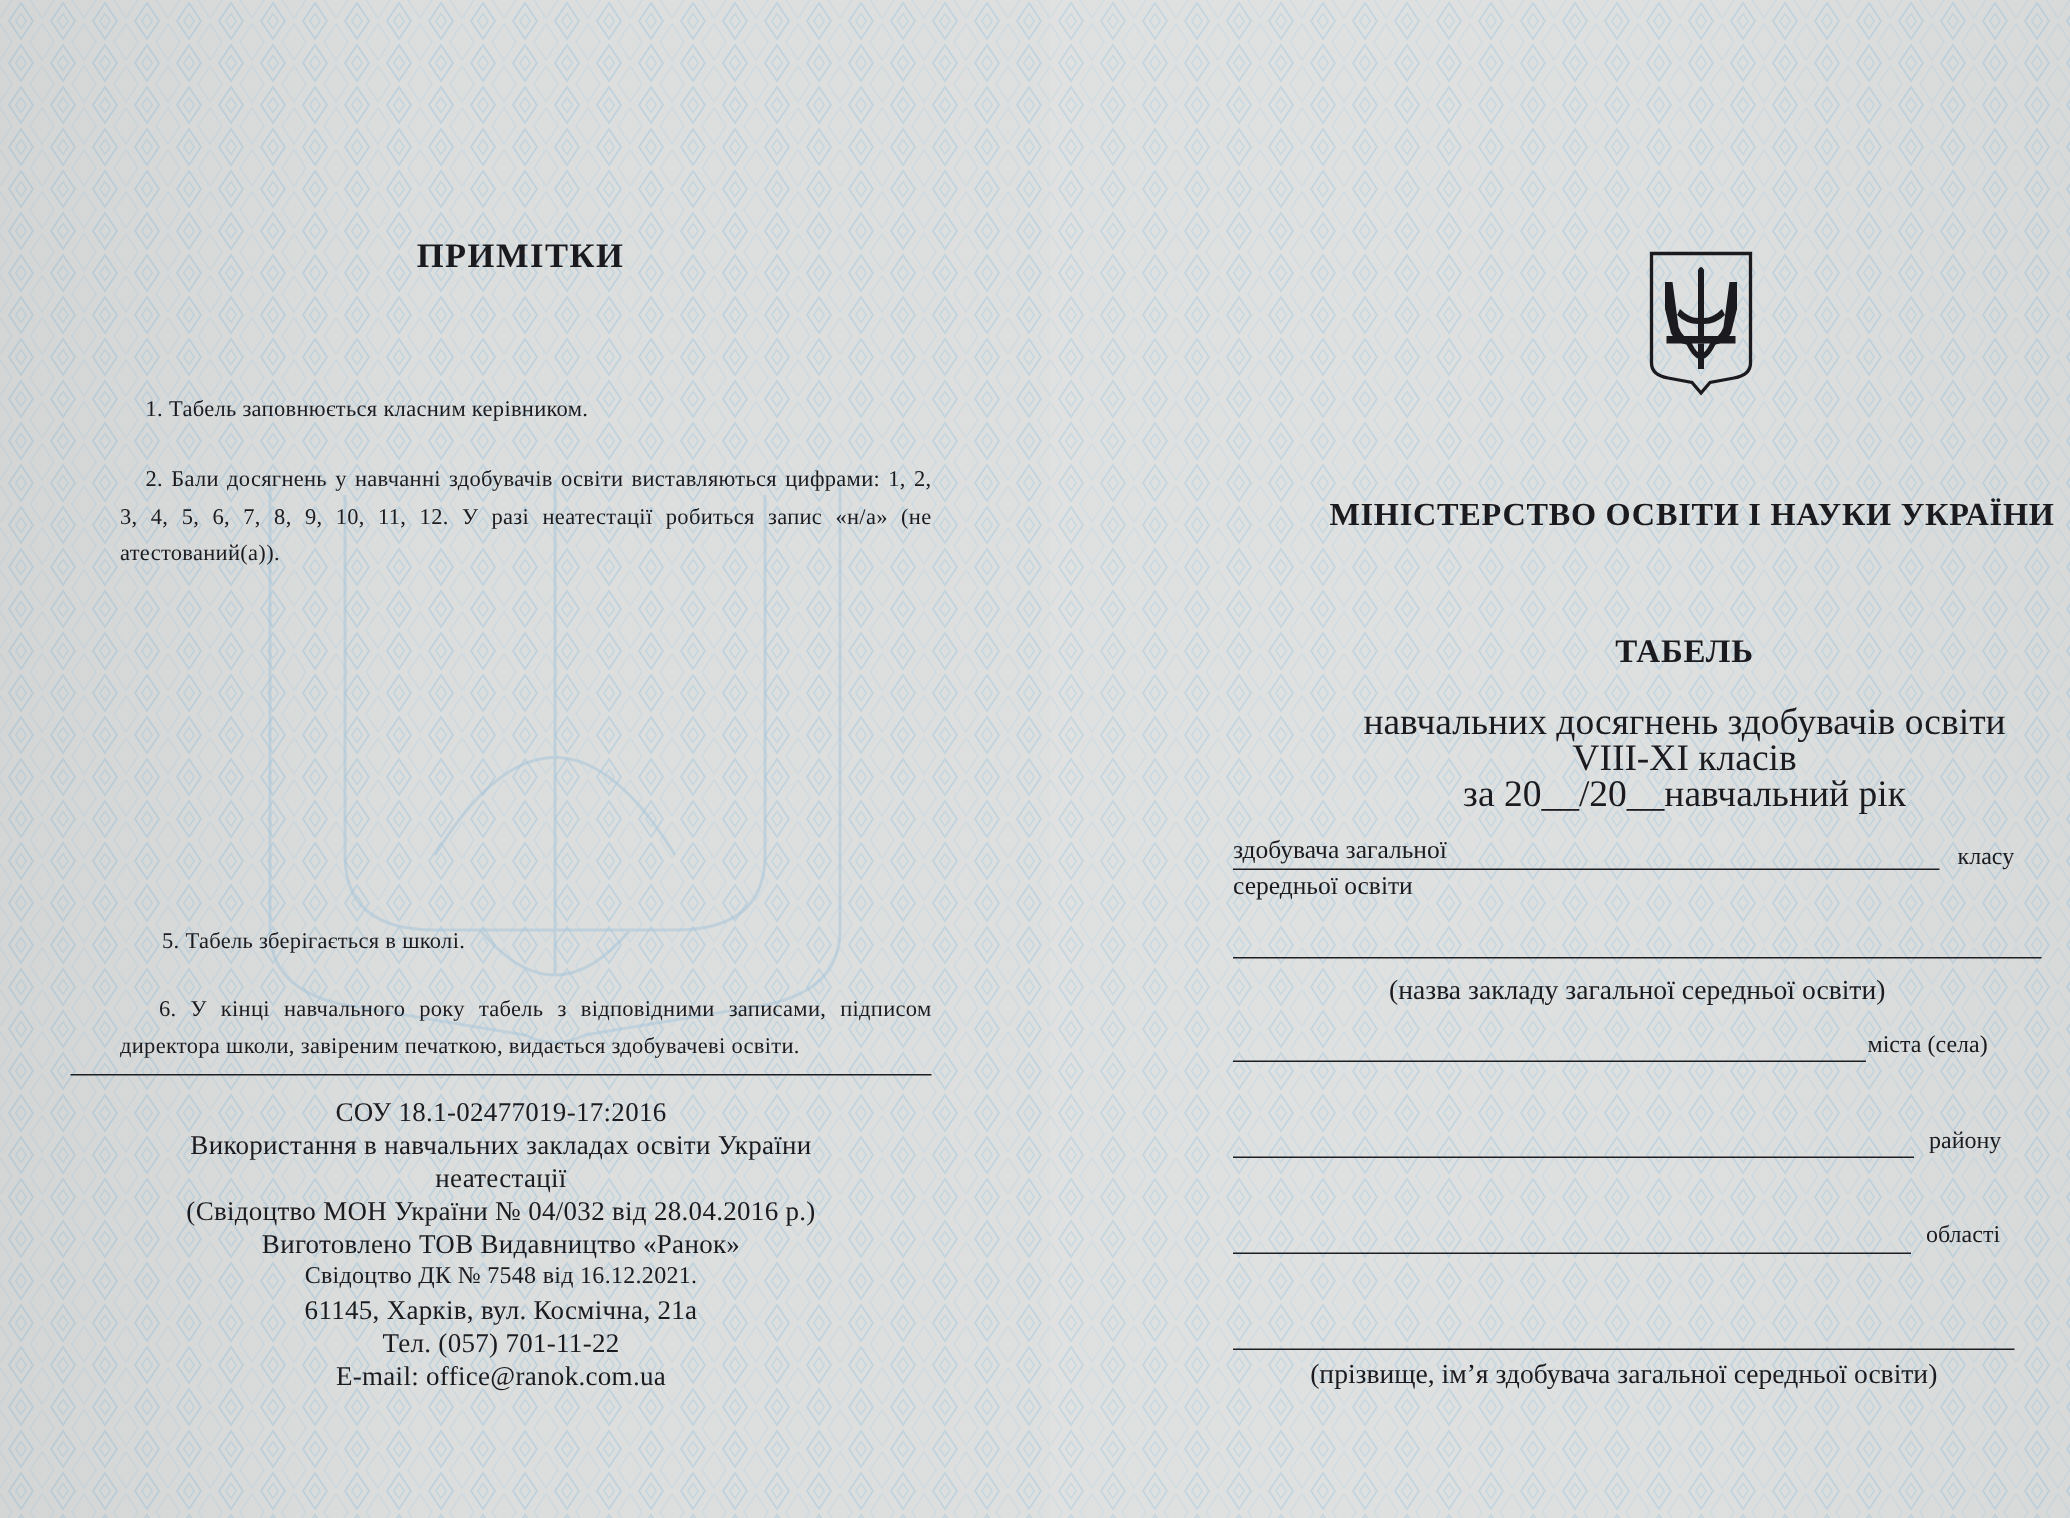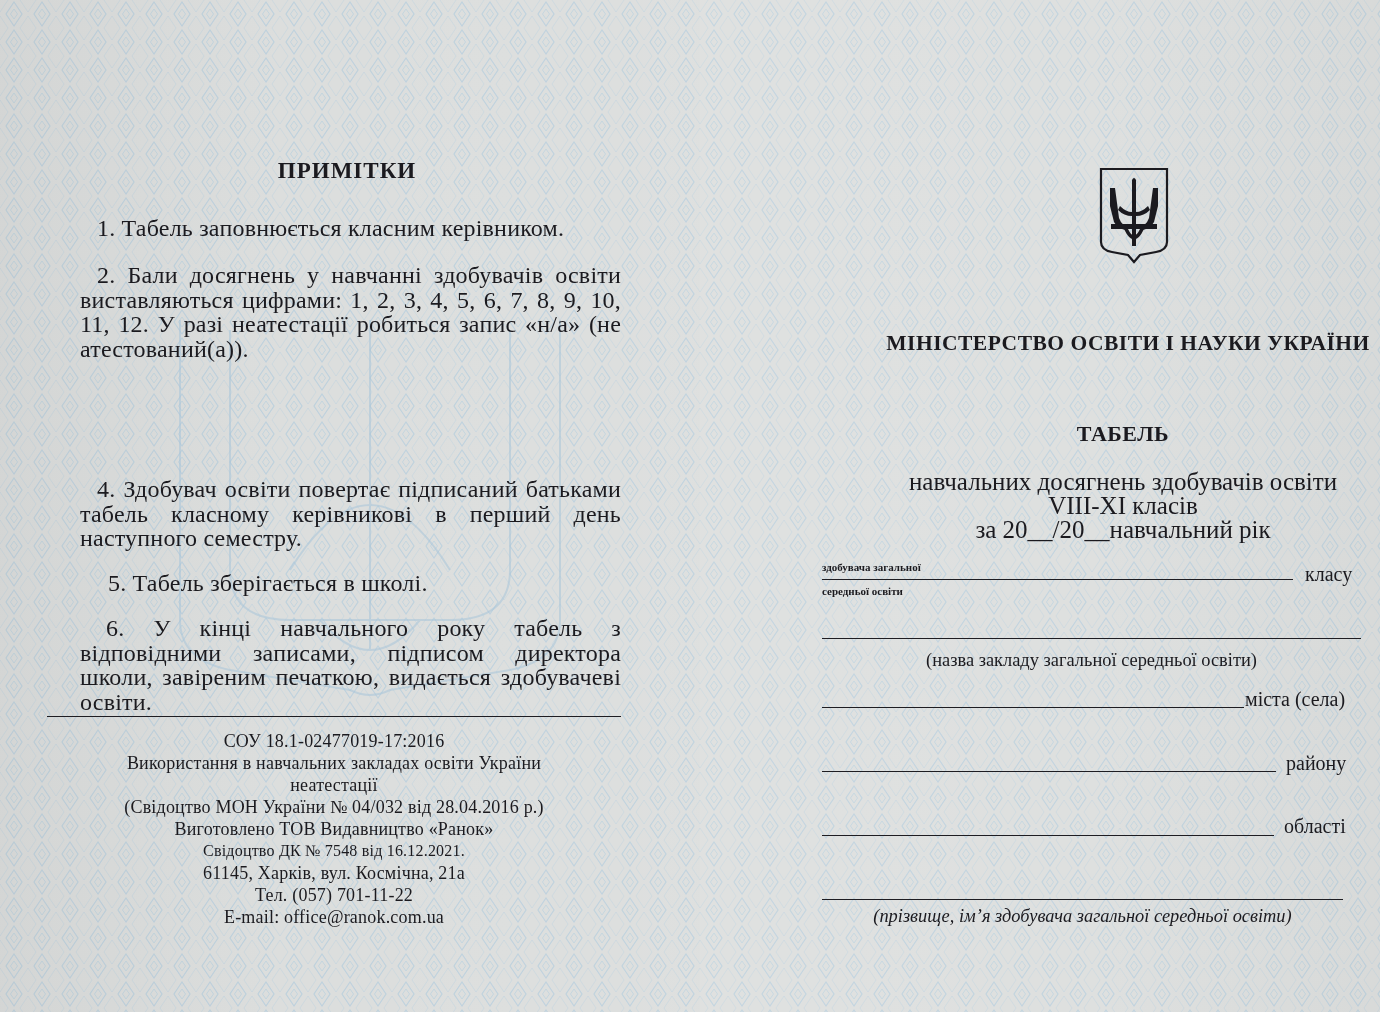--- a/index.html
+++ b/index.html
@@ -24,22 +24,22 @@
   .watermark { position: absolute; left: 170px; top: 320px; width: 400px; height: 400px; z-index: 1; pointer-events: none; }
   .page { position: absolute; z-index: 2; }
 
   
   .notes-title {
     position: absolute; left: 80px; top: 158px; width: 534px; text-align: center;
     font-weight: bold; font-size: 23px; letter-spacing: 1px;
   }
   .note {
     position: absolute; left: 80px; width: 541px;
-    font-size: 24px; line-height: 24.5px; text-align: justify;
-    text-indent: 17px; letter-spacing: 0.2px;
+    font-size: 15px; line-height: 24.5px; text-align: justify;
+    text-indent: 17px; letter-spacing: 0.2px; margin-top: 45px;
   }
   .note.n1 { top: 216px; }
   .note.n2 { top: 263px; }
   .note.n3 { top: 383px; }
   .note.n4 { top: 477px; }
   .note.n5 { top: 571px; text-indent: 28px; }
   .note.n6 { top: 616px; text-indent: 26px; }
   .rule-left { position: absolute; left: 47px; top: 716px; width: 574px; height: 0; border-top: 1.6px solid #1e1d22; }
   .imprint {
     position: absolute; left: 47px; top: 730px; width: 574px; text-align: center;
@@ -54,24 +54,24 @@
     font-weight: bold; font-size: 21.5px; letter-spacing: 0.5px;
   }
   .tabel {
     position: absolute; left: 820px; top: 421px; width: 530px; text-align: center;
     font-weight: bold; font-size: 22px; letter-spacing: 0.5px;
   }
   .subtitle {
     position: absolute; left: 820px; top: 470px; width: 530px; text-align: center;
     font-size: 25px; line-height: 24px;
   }
-  .field-label { position: absolute; font-size: 20px; white-space: nowrap; }
+  .field-label { position: absolute; font-size: 16px; white-space: nowrap; }
   .line { position: absolute; height: 0; border-top: 1.6px solid #1e1d22; }
   .caption { position: absolute; font-size: 18.4px; text-align: center; white-space: nowrap; }
-  .small-label { position: absolute; font-size: 11px; line-height: 22px; white-space: nowrap; font-weight: bold; }
+  .small-label { position: absolute; font-size: 17px; line-height: 22px; white-space: nowrap; }
 </style>
 </head>
 <body>
 
 <div class="bg-pattern">
   <svg xmlns="http://www.w3.org/2000/svg">
     <defs>
       <pattern id="dia" width="28" height="28" patternUnits="userSpaceOnUse">
         <path d="M14 2 L22 14 L14 26 L6 14 Z" fill="none" stroke="#b9cfdd" stroke-width="1.2" opacity="0.85"></path>
         <path d="M14 9 L17.5 14 L14 19 L10.5 14 Z" fill="none" stroke="#bcd2df" stroke-width="1" opacity="0.8"></path>
@@ -99,24 +99,20 @@
 <div class="page" style="left:0;top:0;width:700px;height:1012px;">
   <div class="notes-title">ПРИМІТКИ</div>
 
   <div class="note n1">
     <span>1.</span>
     <span>Табель заповнюється класним керівником.</span>
   </div>
   <div class="note n2">
     <span>2.</span>
     <span>Бали досягнень у навчанні здобувачів освіти виставляються цифрами: 1, 2, 3, 4, 5, 6, 7, 8, 9, 10, 11, 12. У разі неатестації робиться запис «н/а» (не атестований(а)).</span>
-  </div>
-  <div class="note n4">
-    <span>4.</span>
-    <span>Здобувач освіти повертає підписаний батьками табель класному керівникові в перший день наступного семестру.</span>
   </div>
   <div class="note n5">
     <span>5.</span>
     <span>Табель зберігається в школі.</span>
   </div>
   <div class="note n6">
     <span>6.</span>
     <span>У кінці навчального року табель з відповідними записами, підписом директора школи, завіреним печаткою, видається здобувачеві освіти.</span>
   </div>
 
@@ -171,14 +167,14 @@
   <div class="line" style="left:784px;top:707px;width:422px;"></div>
   <div class="field-label" style="left:1207px;top:688px;">міста (села)</div>
 
   <div class="line" style="left:784px;top:771px;width:454px;"></div>
   <div class="field-label" style="left:1248px;top:752px;">району</div>
 
   <div class="line" style="left:784px;top:835px;width:452px;"></div>
   <div class="field-label" style="left:1246px;top:815px;">області</div>
 
   <div class="line" style="left:784px;top:899px;width:521px;"></div>
-  <div class="caption" style="left:784px;top:906px;width:521px;font-style:italic;">(прізвище, ім’я здобувача загальної середньої освіти)</div>
+  <div class="caption" style="left:784px;top:906px;width:521px;">(прізвище, ім’я здобувача загальної середньої освіти)</div>
 </div>
 
 </body></html>

